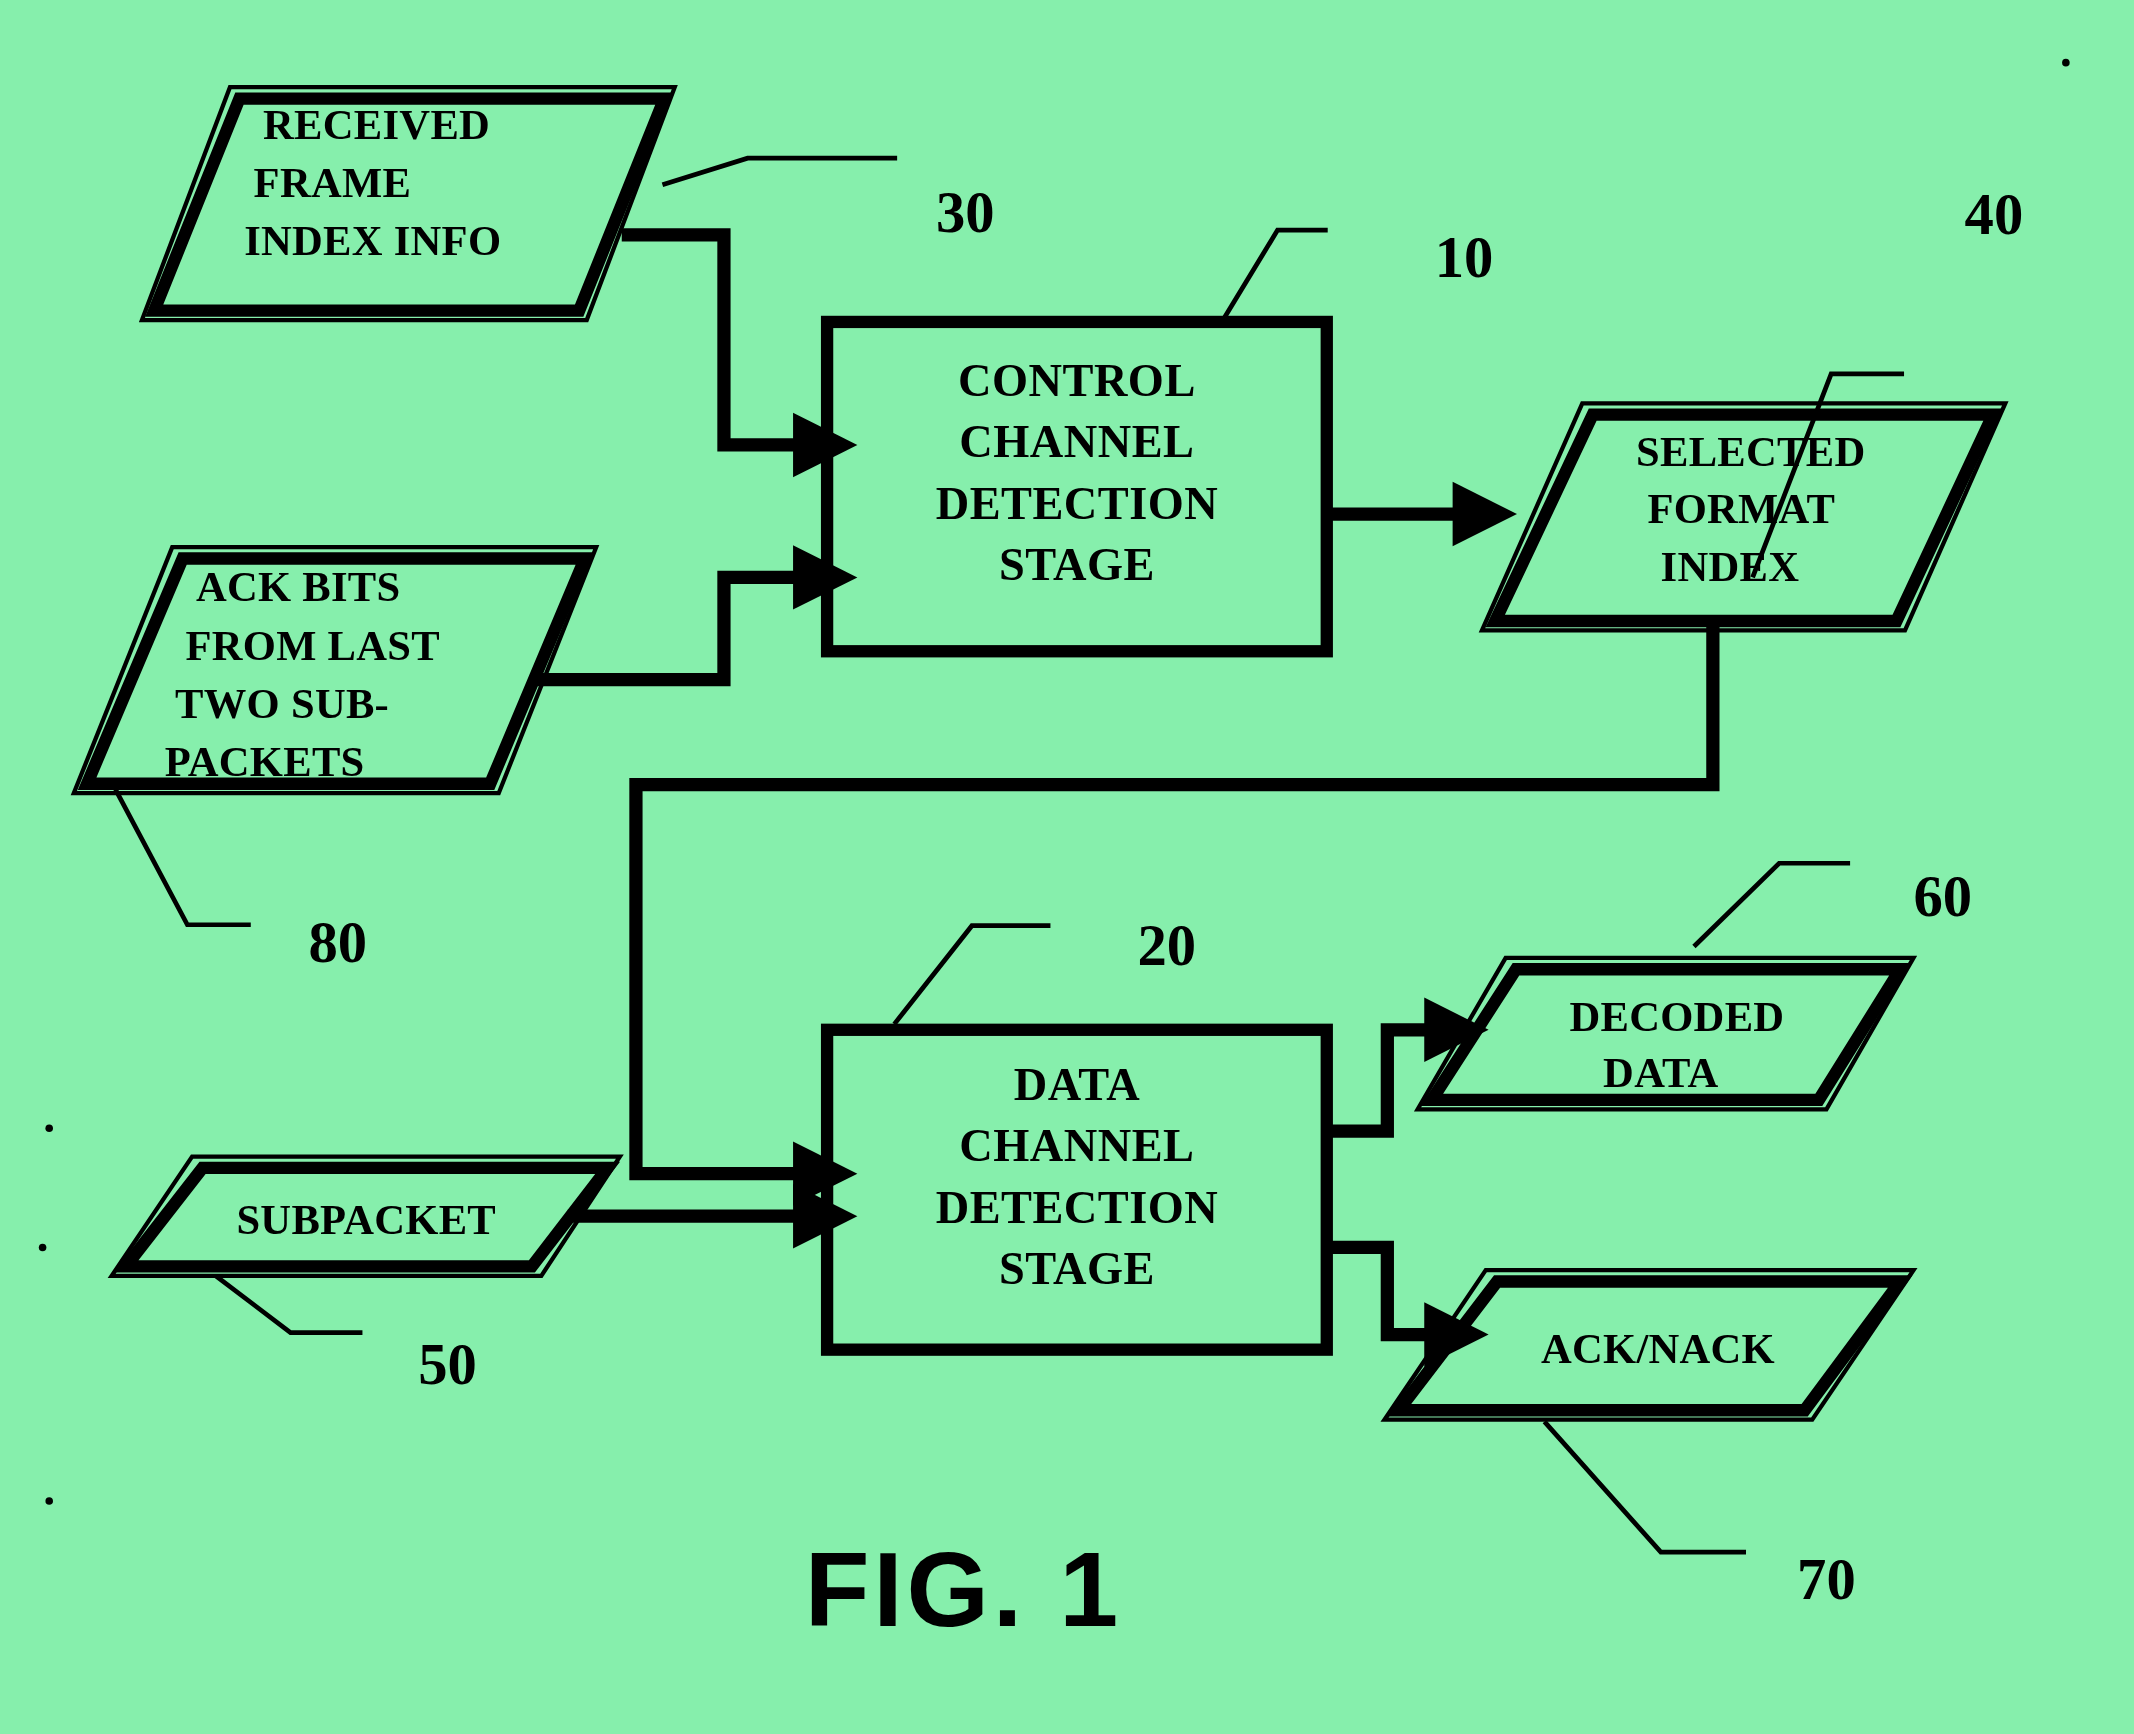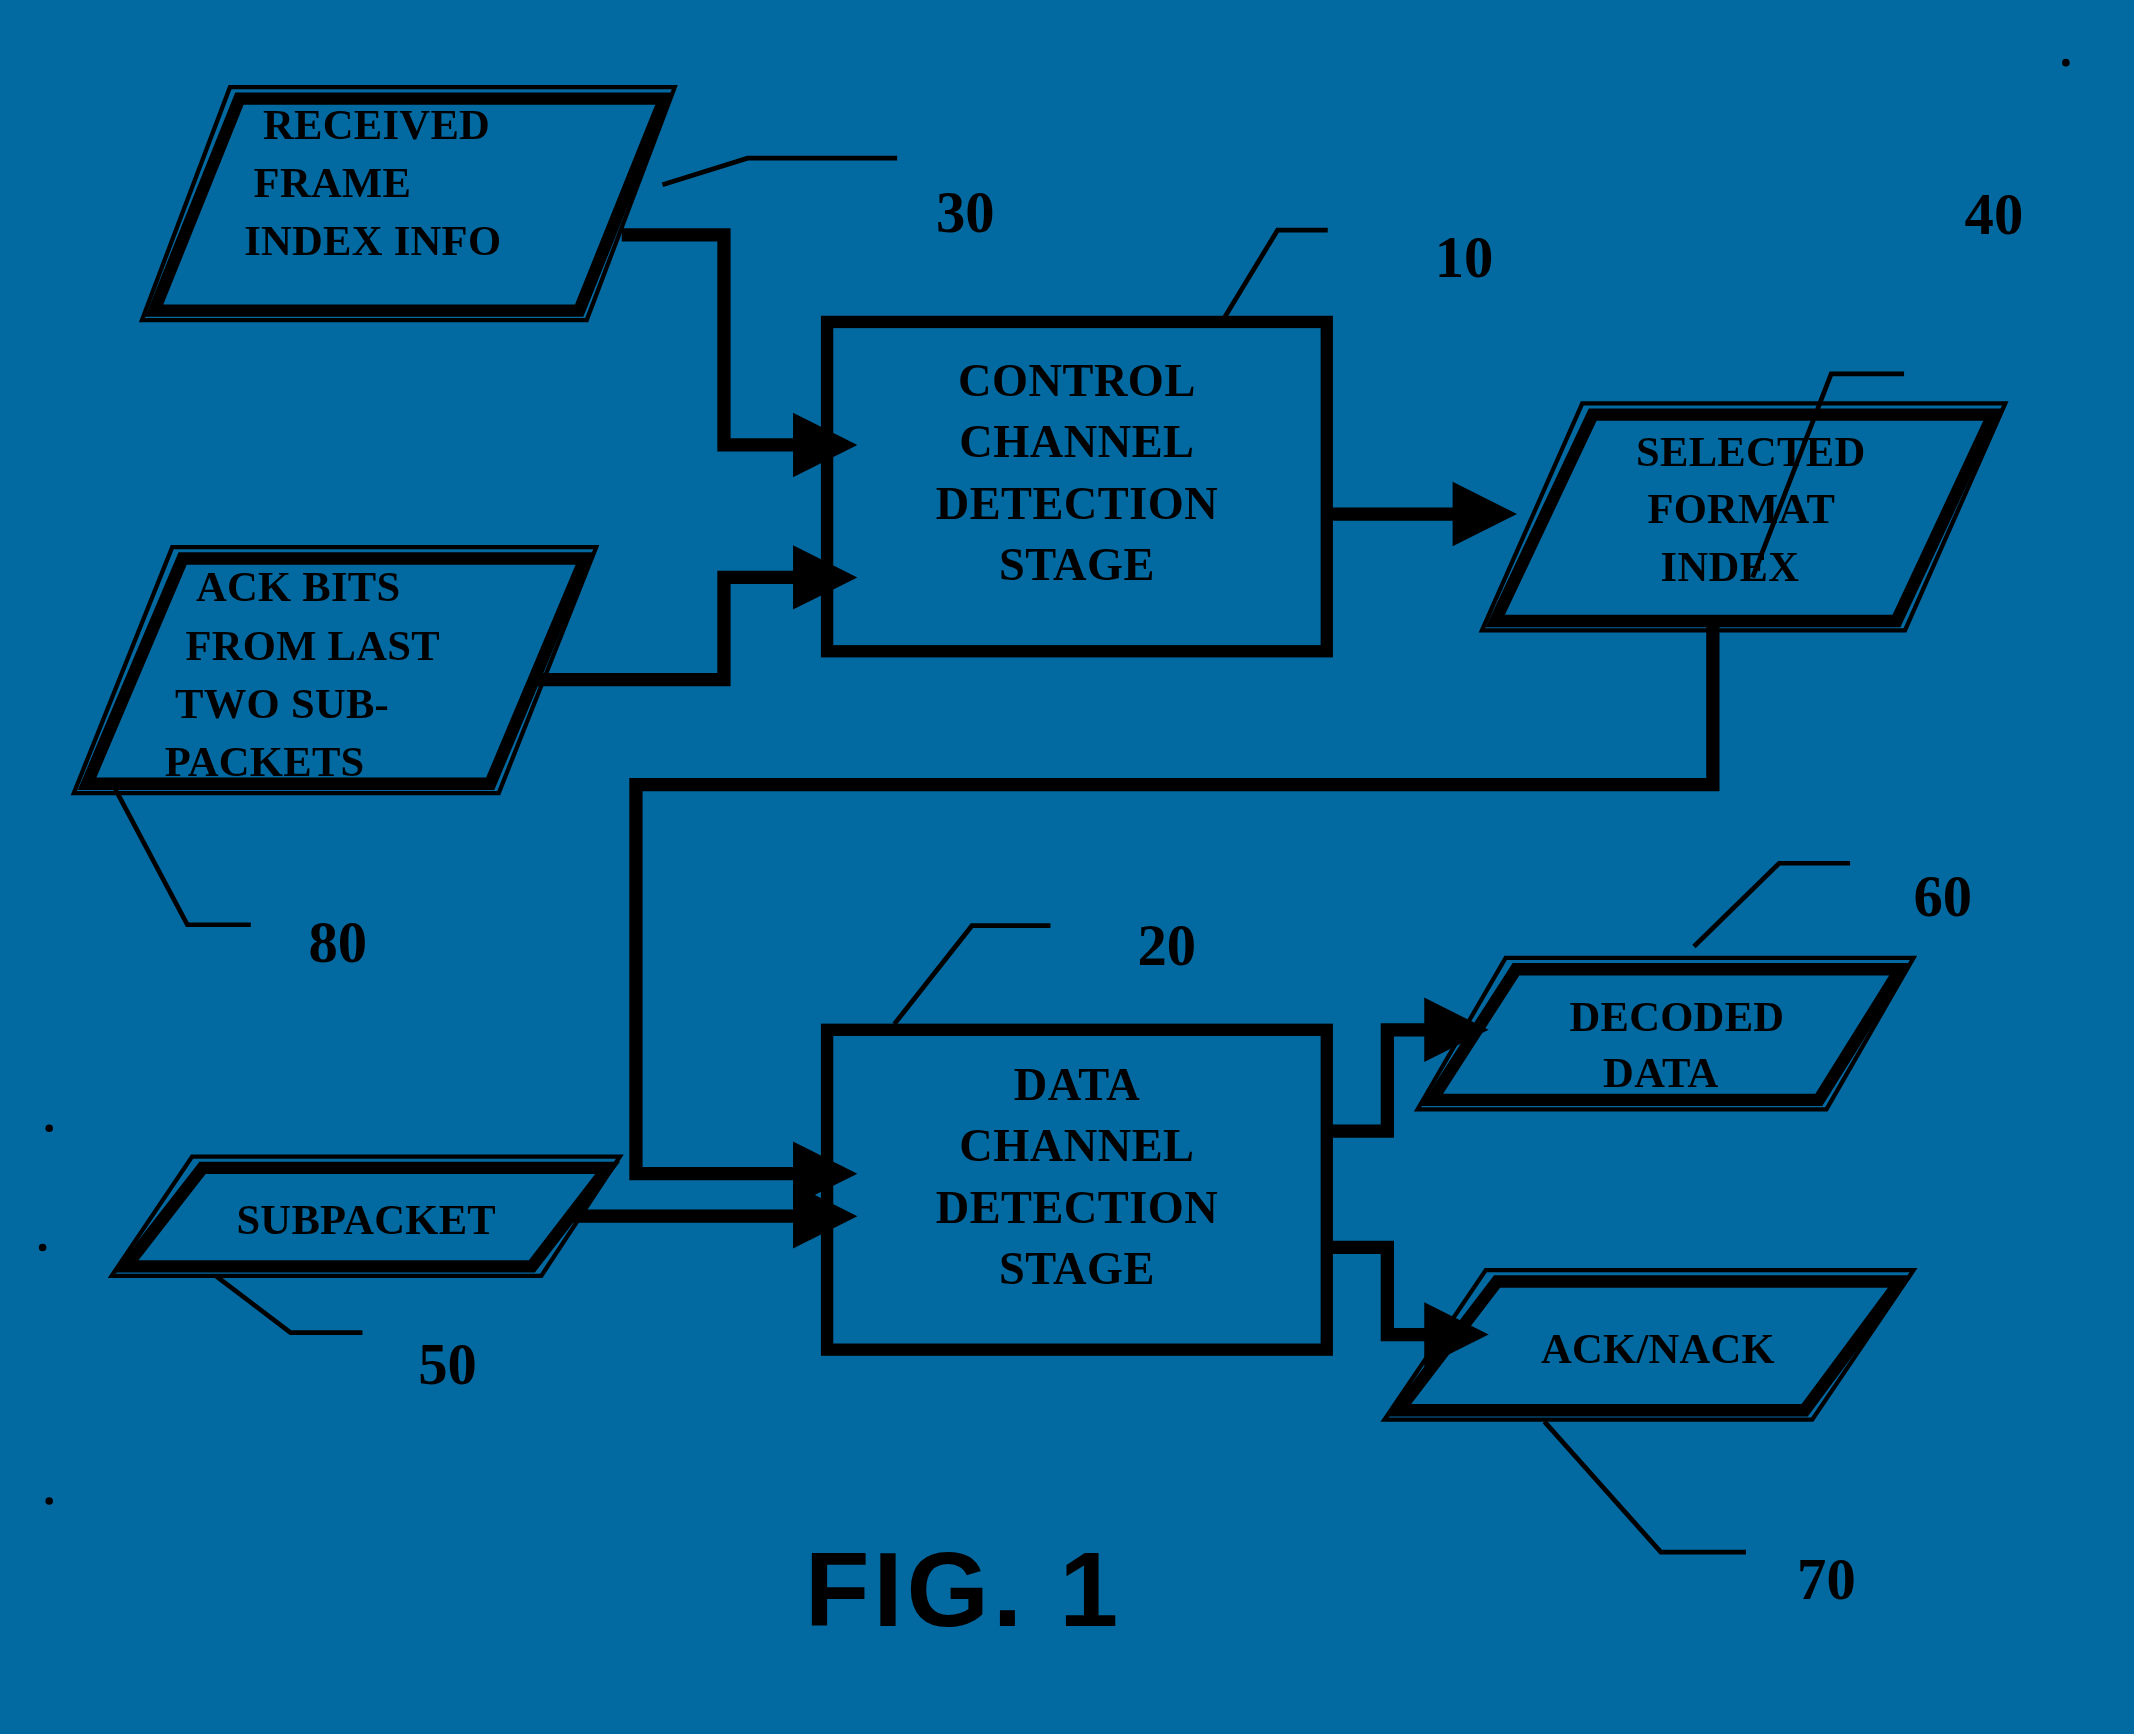--- a/index.html
+++ b/index.html
@@ -4,21 +4,21 @@
 <style>
   html, body {
     margin: 0;
     padding: 0;
     background: #ffffff;
   }
   #page {
     position: relative;
     width: 2134px;
     height: 1735px;
-    background: #0369a1;
+    background: #86efac;
     font-family: "Liberation Serif", serif;
     overflow: hidden;
   }
   svg.diagram {
     position: absolute;
     top: 0;
     left: 0;
     width: 2134px;
     height: 1735px;
   }

